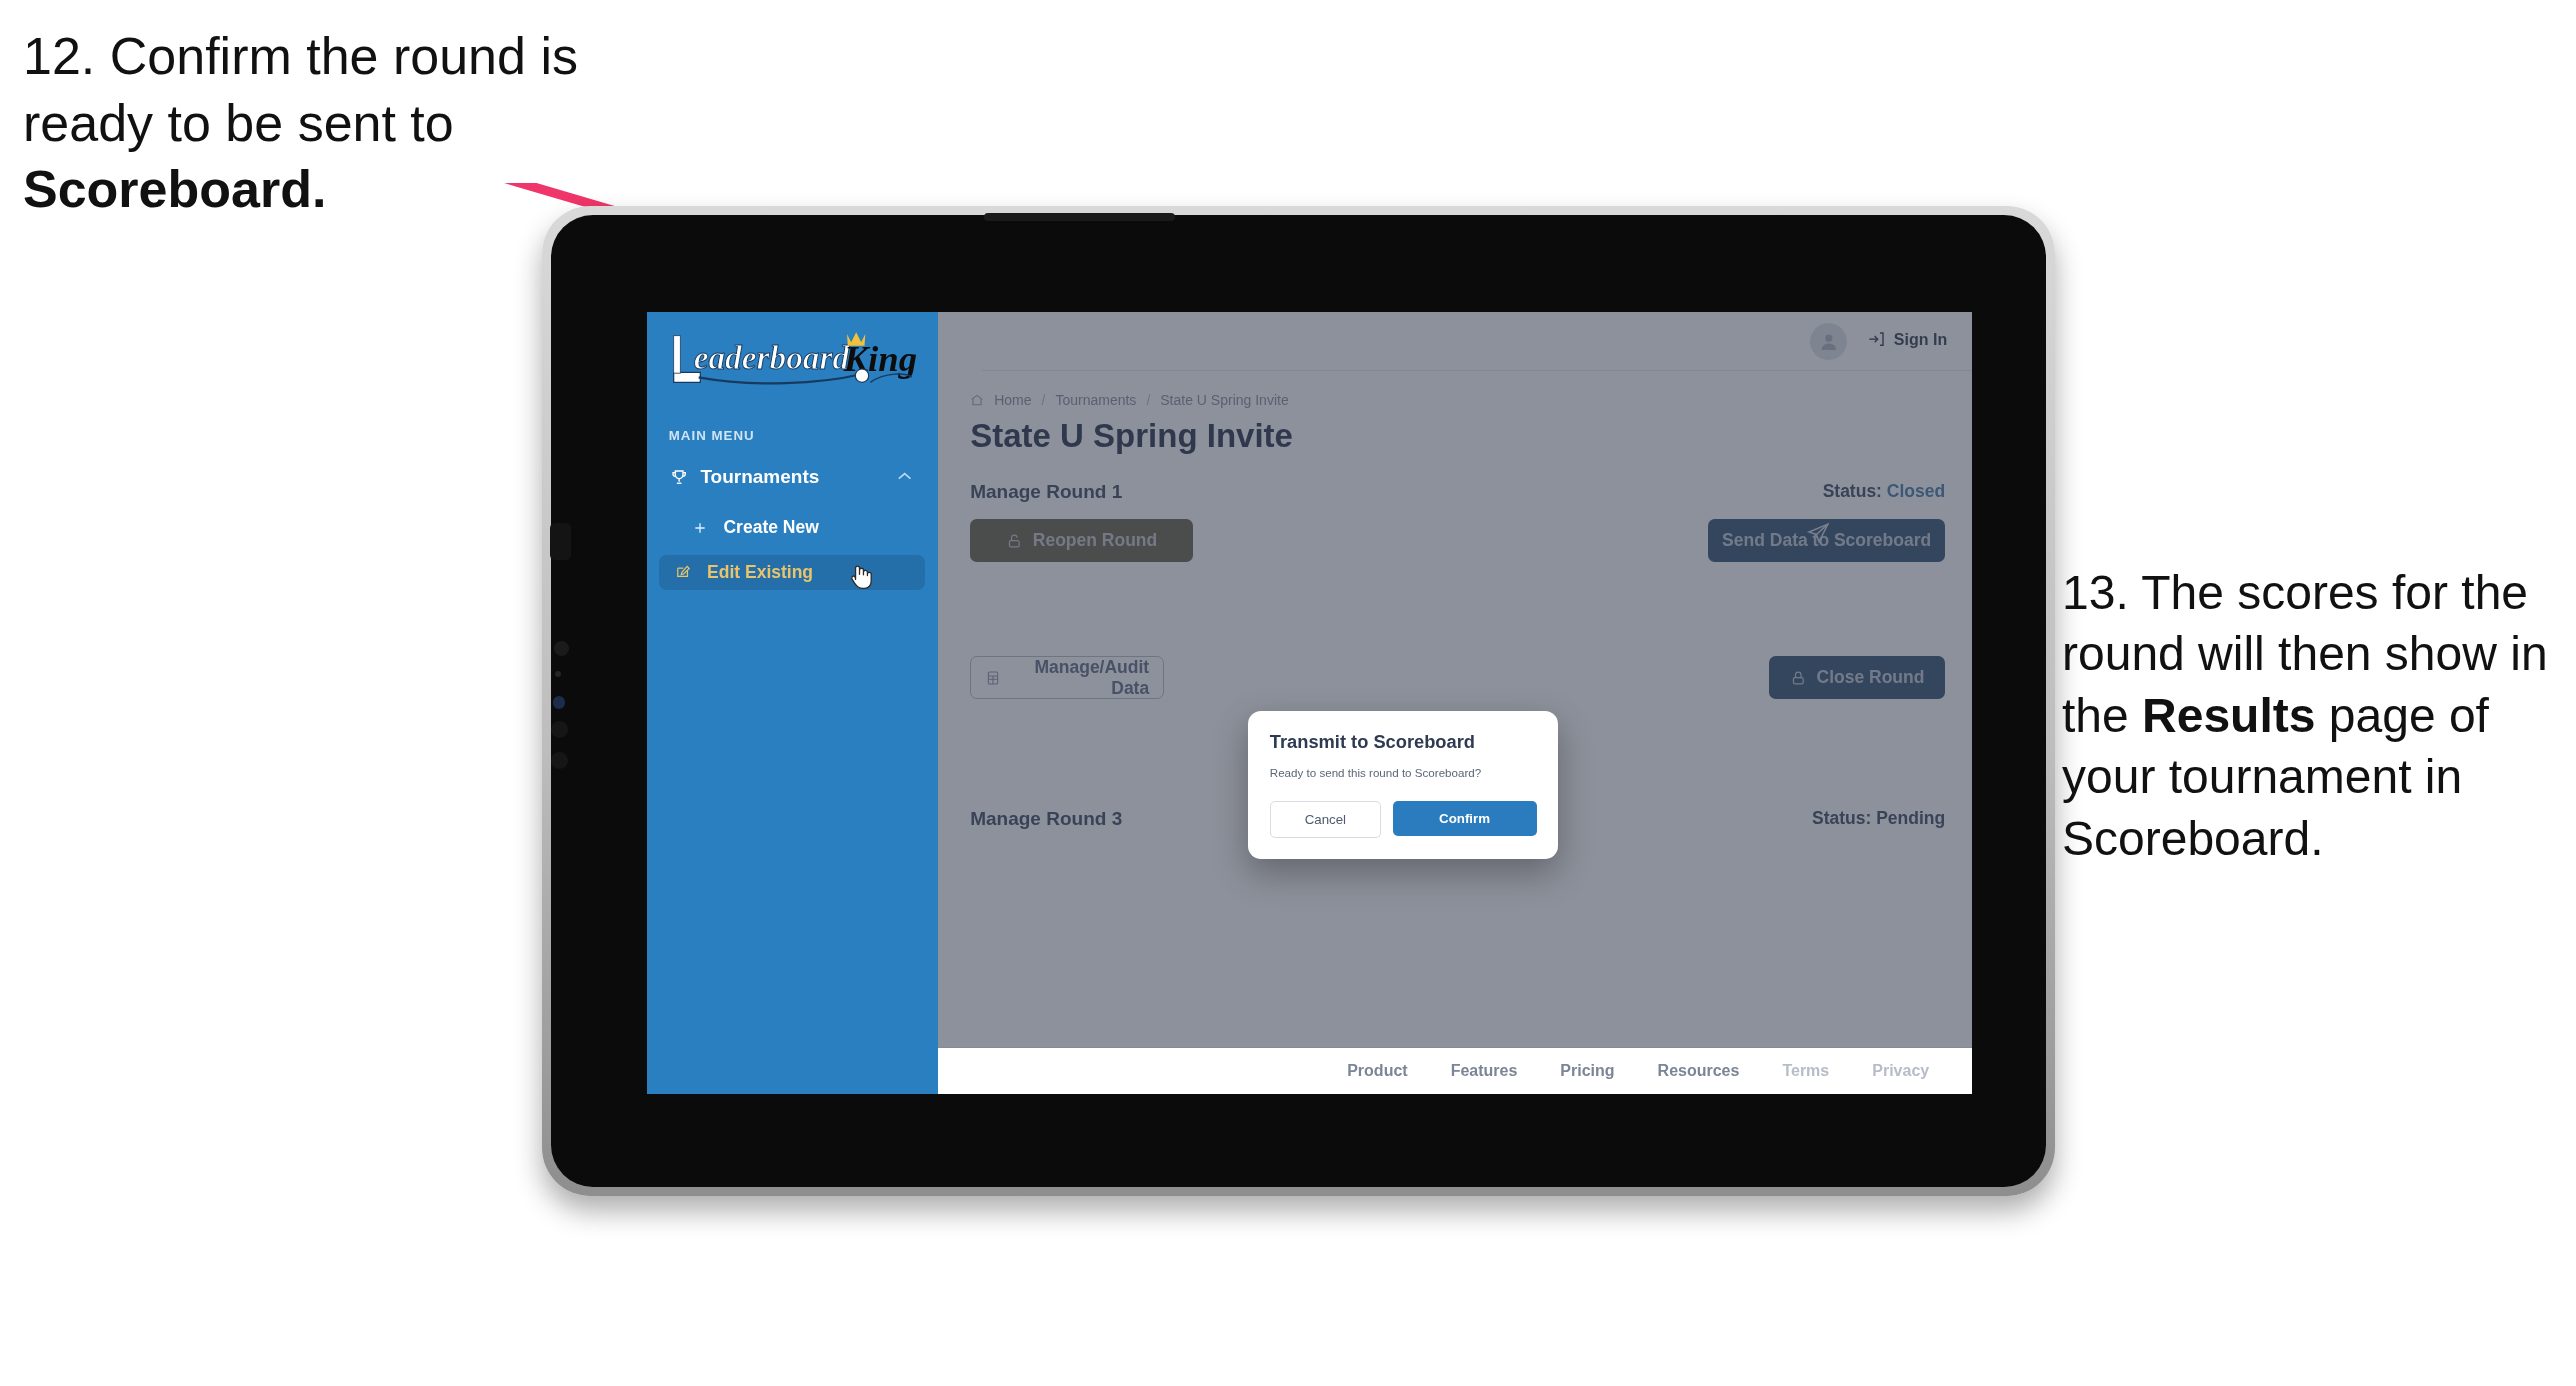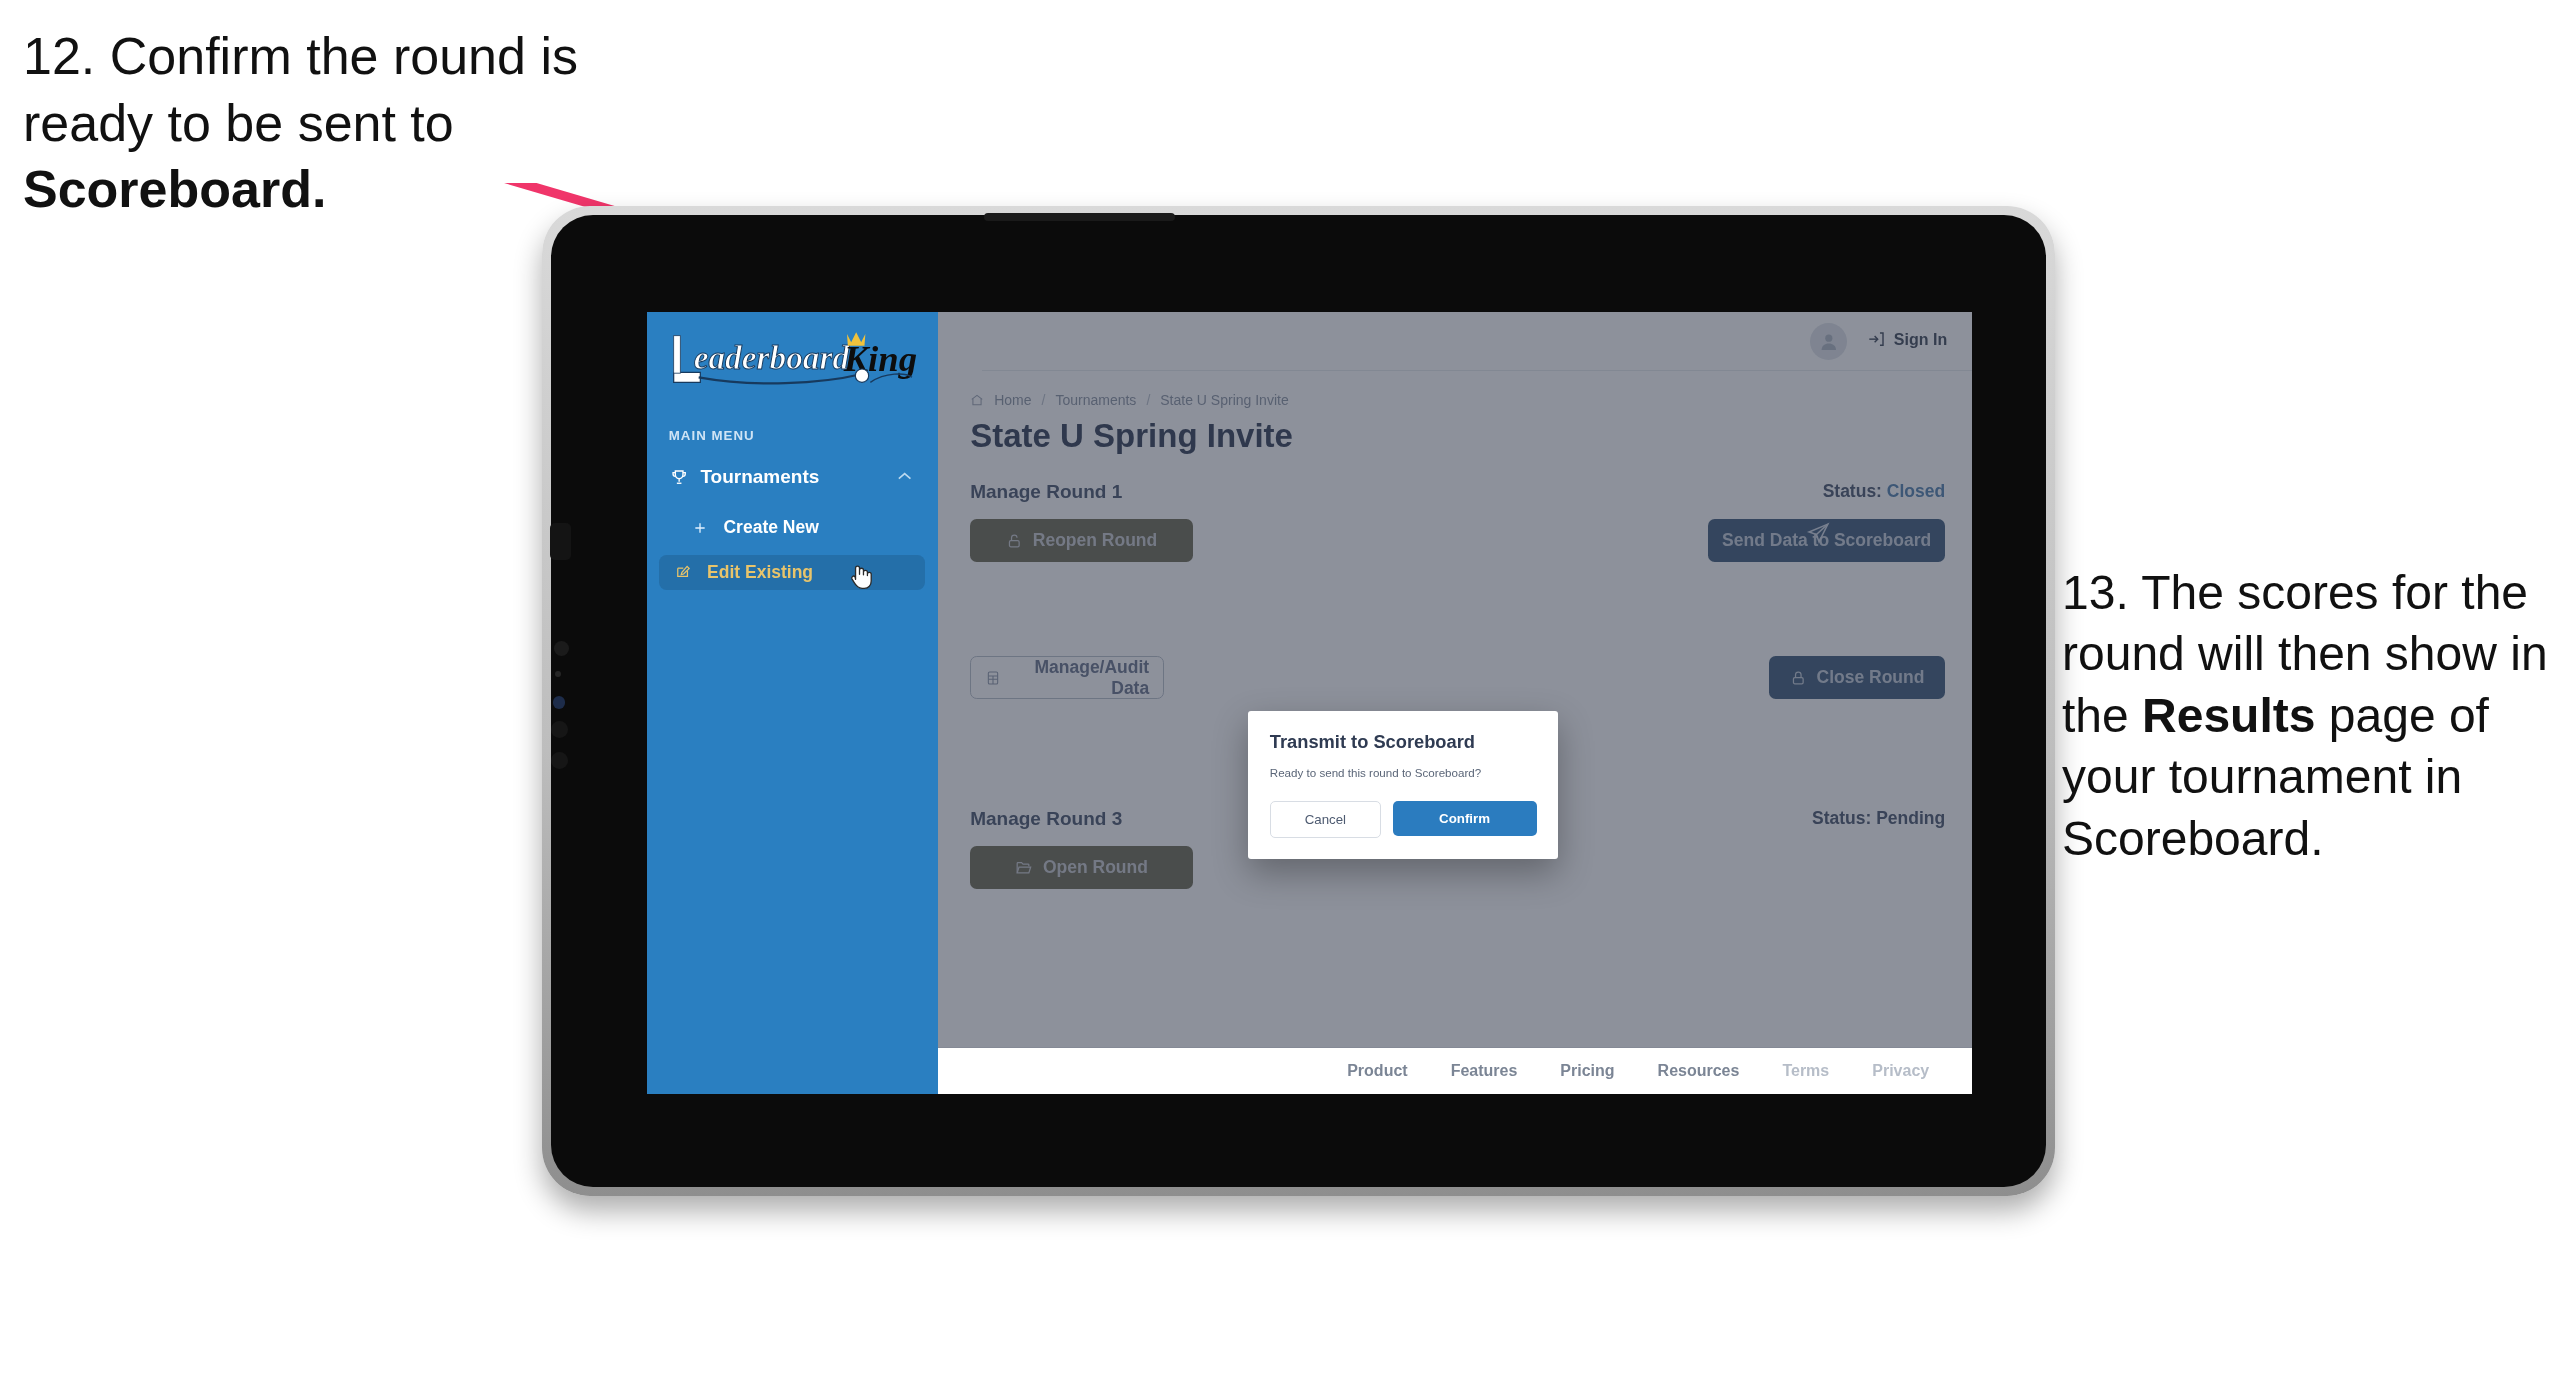--- a/index.html
+++ b/index.html
@@ -92,21 +92,21 @@
   .btn-navy.small{min-width:176px;}
   
   #footer{position:absolute;left:0;bottom:0;right:0;height:47px;background:#fff;border-top:0.8px solid #eef0f3;
           display:flex;align-items:center;justify-content:flex-end;gap:43px;padding-right:43px;box-sizing:border-box;}
   #footer a{color:#7b8595;font-size:16px;text-decoration:none;font-weight:600;}
   #footer a.dim{color:#b6bdc8;}
   
   #dim{position:absolute;left:291px;top:0;right:0;height:736px;background:rgba(47,55,72,.55);}
   
   #modal{
-    position:absolute;left:601px;top:399px;width:310px;background:#ffffff;border-radius:3px;
+    position:absolute;left:601px;top:399px;width:310px;background:#ffffff;border-radius:13px;
     box-shadow:0 13.3px 35px rgba(0,0,0,.30);padding:20px 21.6px 21.6px 21.6px;box-sizing:border-box;
   }
   #modal-title{color:#2f3b52;font-size:18.3px;font-weight:700;}
   #modal-msg{color:#5b6678;font-size:11.6px;margin-top:13px;}
   #modal-actions{display:flex;gap:11.6px;margin-top:21.6px;}
   #btn-cancel{flex:1;height:35px;border:0.8px solid #d8dde4;border-radius:5px;background:#fff;color:#4d5a70;
               font-size:13.3px;display:flex;align-items:center;justify-content:center;}
   #btn-confirm{flex:1.32;height:35px;border-radius:5px;background:#2b7cbf;color:#ffffff;font-weight:700;
                font-size:13.3px;display:flex;align-items:center;justify-content:center;}
   svg{display:block;}
@@ -299,31 +299,20 @@
         </div>
 
         <div class="round" id="round3">
           <div class="round-head">
             <div class="round-title">Manage Round 3</div>
             <div class="round-status">
               <span>Status:</span>
               <span class="st-pending">Pending</span>
             </div>
           </div>
-          <div class="round-body">
-            <div class="btn btn-olive">
-              <span>
-                <svg width="17.5" height="17.5" viewBox="0 0 24 24" fill="none" stroke="#c7c9ce" stroke-width="1.7">
-                  <path d="M3 19V6a1 1 0 0 1 1-1h5l2 2h7a1 1 0 0 1 1 1v2"></path>
-                  <path d="M3 19l2.5-8h16L19 19z"></path>
-                </svg>
-              </span>
-              <span>Open Round</span>
-            </div>
-          </div>
         </div>
 
         <div id="footer">
           <a href="#">Product</a>
           <a href="#">Features</a>
           <a href="#">Pricing</a>
           <a href="#">Resources</a>
           <a href="#" class="dim">Terms</a>
           <a href="#" class="dim">Privacy</a>
         </div>

